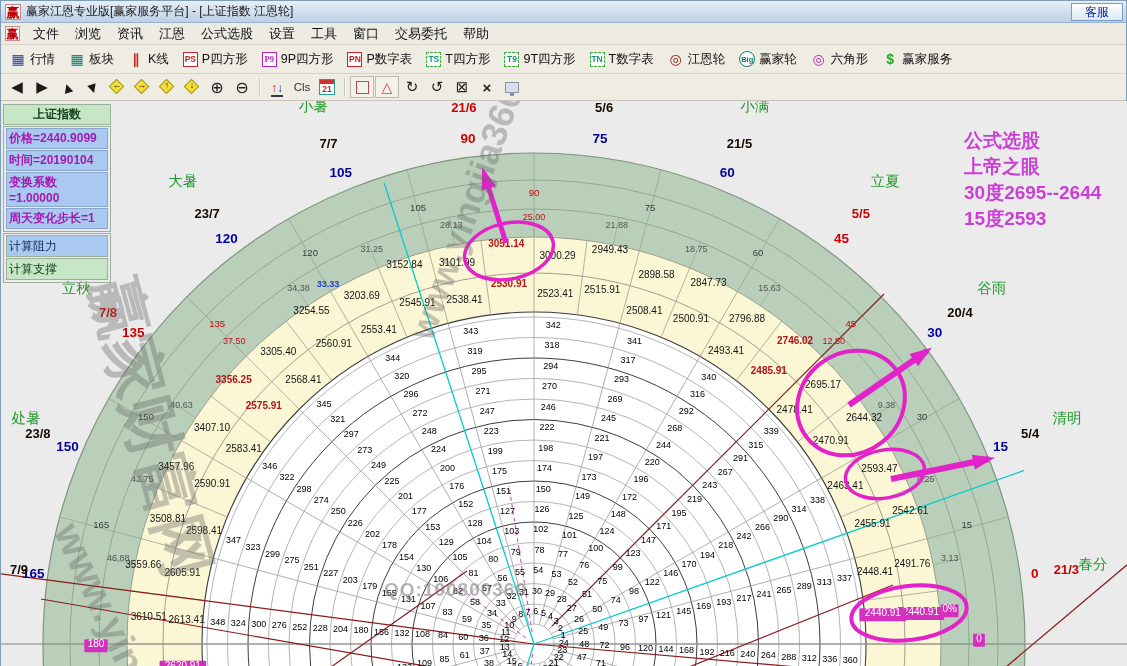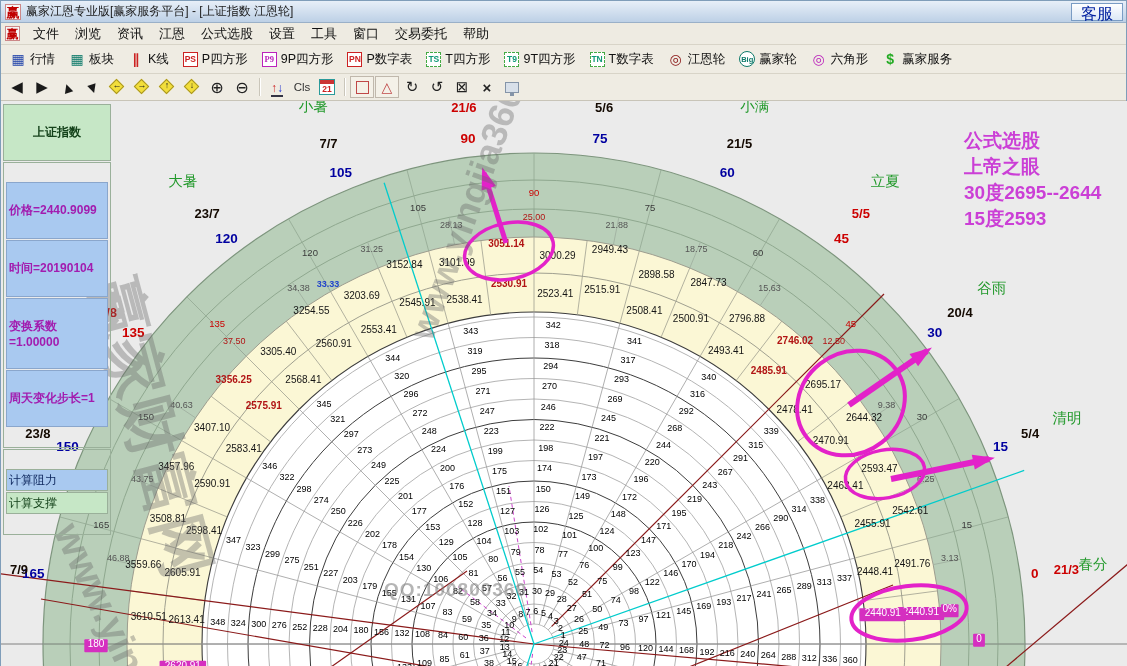--- a/index.html
+++ b/index.html
@@ -6,21 +6,21 @@
   html,body { width:1127px; height:666px; overflow:hidden; }
   body { font-family:"Liberation Sans","DejaVu Sans",sans-serif; background:#ebebeb; }
   .window { width:1127px; height:666px; position:relative; border:1px solid #7f9db9; }
 
   
   .titlebar { height:22px; background:linear-gradient(#e7eff8,#bdd0e6); display:flex; align-items:center;
               padding:0 4px; border-bottom:1px solid #9ab0c8; position:relative; }
   .app-logo { color:#c00000; font-weight:bold; font-size:13px; background:#f6f6f6; border:1px solid #c88;
               width:16px; height:16px; line-height:15px; text-align:center; margin-right:5px; }
   .title-text { font-size:12px; color:#1a1a1a; }
-  .kefu-btn { position:absolute; right:3px; top:2px; width:52px; height:18px; font-size:16px; color:#0020a0;
+  .kefu-btn { position:absolute; right:3px; top:2px; width:52px; height:18px; font-size:12px; color:#0020a0;
               background:linear-gradient(#ffffff,#dce8f6); border:1px solid #7a9cc4; cursor:default; }
   .menubar { height:22px; background:#eeebe2; display:flex; align-items:center; padding:0 4px;
              border-bottom:1px solid #d8d4c8; }
   .menubar .app-logo { width:15px; height:15px; line-height:14px; font-size:12px; }
   .menu-item { font-size:13px; color:#111; padding:6px 8px; }
   .toolbar1 { height:29px; background:#efece3; display:flex; align-items:center; padding:0 6px;
               border-bottom:1px solid #d8d4c8; }
   .tbtn { display:flex; align-items:center; margin-right:8px; padding:2px 3px; }
   .tlabel { font-size:12.5px; color:#111; margin-left:4px; }
   .ticon { display:inline-flex; align-items:center; justify-content:center; width:16px; height:16px;
@@ -41,21 +41,21 @@
   .cal { width:16px; height:16px; border:1px solid #2a9a9a; background:#fff; font-size:8.5px; color:#cc2222;
          font-weight:bold; display:inline-block; line-height:10px; text-align:center; }
   .cal i { display:block; height:4px; background:#cc3333; font-style:normal; }
   .scr { width:14px; height:11px; border:1px solid #8494a8; background:#d8e0ea; position:relative; }
   .scr::after { content:""; position:absolute; left:4px; bottom:-4px; width:4px; height:4px; background:#8494a8; }
 
   
   .main { position:relative; width:1127px; height:566px; background:#ebebeb; overflow:hidden; }
   #wheel { position:absolute; left:0; top:0; }
   .panel { position:absolute; left:2px; top:3px; width:108px; font-size:12px; z-index:5; }
-  .panel div, .panel button { display:block; width:100%; margin-bottom:1px; padding:19px 2px;
+  .panel div, .panel button { display:block; width:100%; margin-bottom:1px; padding:1px 2px;
          border:1px solid #9ab09a; text-align:left; }
   .panel-title { background:#c6e7c6; color:#14421a; font-weight:bold; text-align:center !important; }
   .prow { background:#a9c9f0; color:#a21caf; font-weight:bold; border-color:#8aa6cc !important; }
   .panel-btns { display:flex; }
   .panel-btns button { font-size:12px; padding:1.5px 2px; margin-right:1px; cursor:default; }
   .btn-res { background:#a9c9f0; color:#102a60; border:1px solid #8aa6cc; }
   .btn-sup { background:#c6e7c6; color:#14421a; border:1px solid #9ab09a; }
   .pink-note { position:absolute; left:963px; top:27px; color:#cb3fd6; font-size:19px; font-weight:600;
                line-height:26px; z-index:4; }
   .wm { position:absolute; color:rgba(105,105,105,0.38); font-weight:bold; pointer-events:none;

